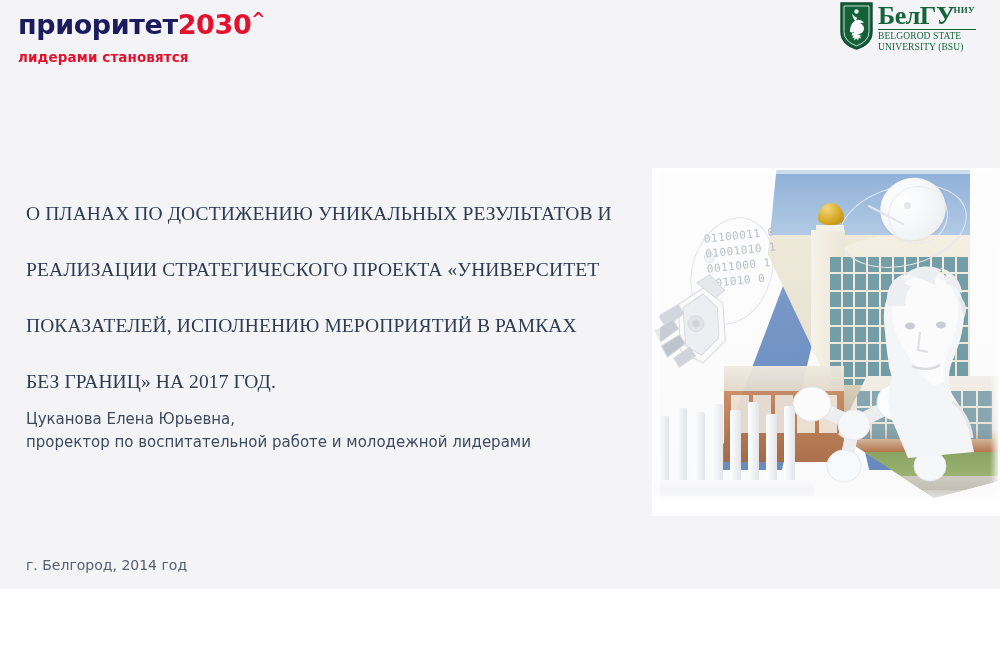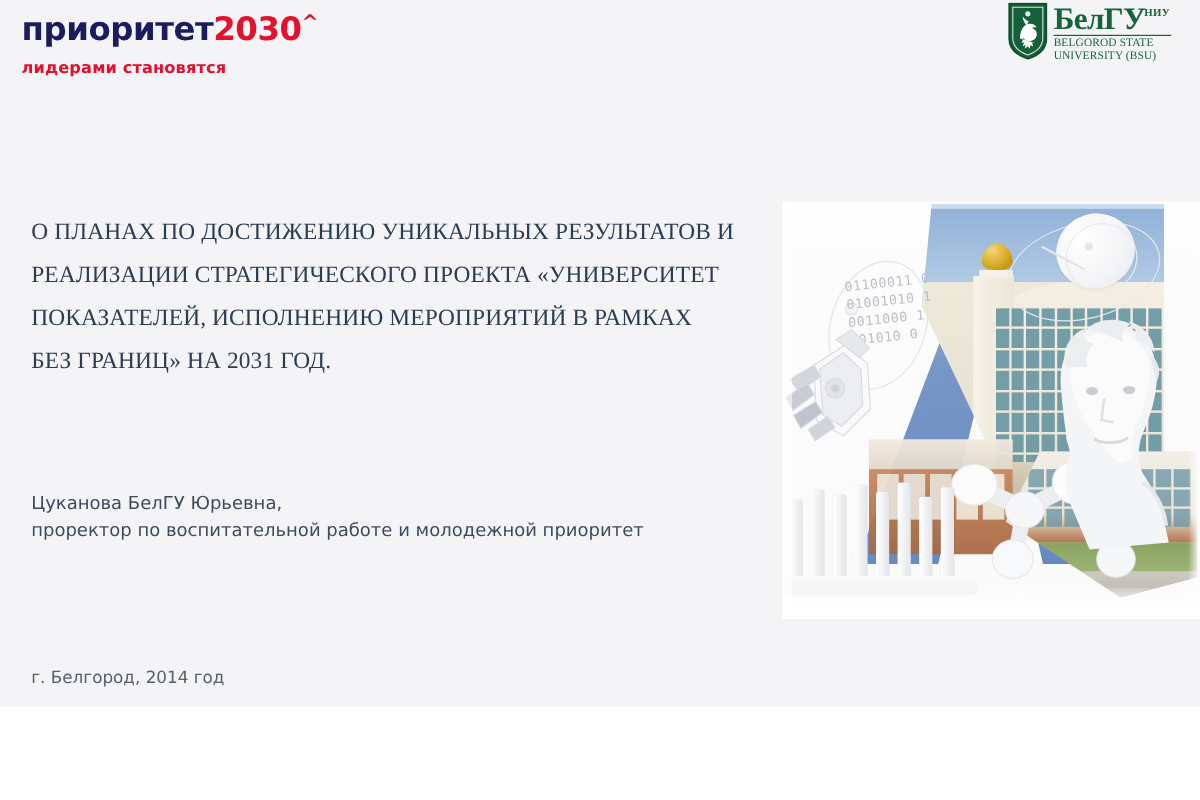--- a/index.html
+++ b/index.html
@@ -130,20 +130,21 @@
     top: 176px;
     width: 600px;
   }
   .title-line {
     font-family: "Liberation Serif", serif;
     font-size: 19.5px;
     line-height: 36px;
     color: #2e3c52;
     letter-spacing: 0.1px;
     white-space: nowrap;
+    margin-top: 20px;
   }
 
   
   .author-block {
     position: absolute;
     left: 26px;
     top: 408px;
     width: 600px;
   }
   .author-line {
@@ -421,26 +422,26 @@
       <div class="bsu-rule"></div>
       <div class="bsu-en">BELGOROD STATE</div>
       <div class="bsu-en">UNIVERSITY (BSU)</div>
     </div>
   </div>
 
   <div class="title-block">
     <div class="title-line">О ПЛАНАХ ПО ДОСТИЖЕНИЮ УНИКАЛЬНЫХ РЕЗУЛЬТАТОВ И</div>
     <div class="title-line">РЕАЛИЗАЦИИ СТРАТЕГИЧЕСКОГО ПРОЕКТА «УНИВЕРСИТЕТ</div>
     <div class="title-line">ПОКАЗАТЕЛЕЙ, ИСПОЛНЕНИЮ МЕРОПРИЯТИЙ В РАМКАХ</div>
-    <div class="title-line">БЕЗ ГРАНИЦ» НА 2031 ГОД.</div>
+    <div class="title-line">БЕЗ ГРАНИЦ» НА 2017 ГОД.</div>
   </div>
 
   <div class="author-block">
-    <div class="author-line">Цуканова БелГУ Юрьевна,</div>
-    <div class="author-line">проректор по воспитательной работе и молодежной приоритет</div>
+    <div class="author-line">Цуканова Елена Юрьевна,</div>
+    <div class="author-line">проректор по воспитательной работе и молодежной лидерами</div>
   </div>
 
   <div class="place-line">г. Белгород, 2014 год</div>
 
   <div class="collage">
     <div class="collage-inner">
 
       <div class="wedge"></div>
 
       <div class="building">

